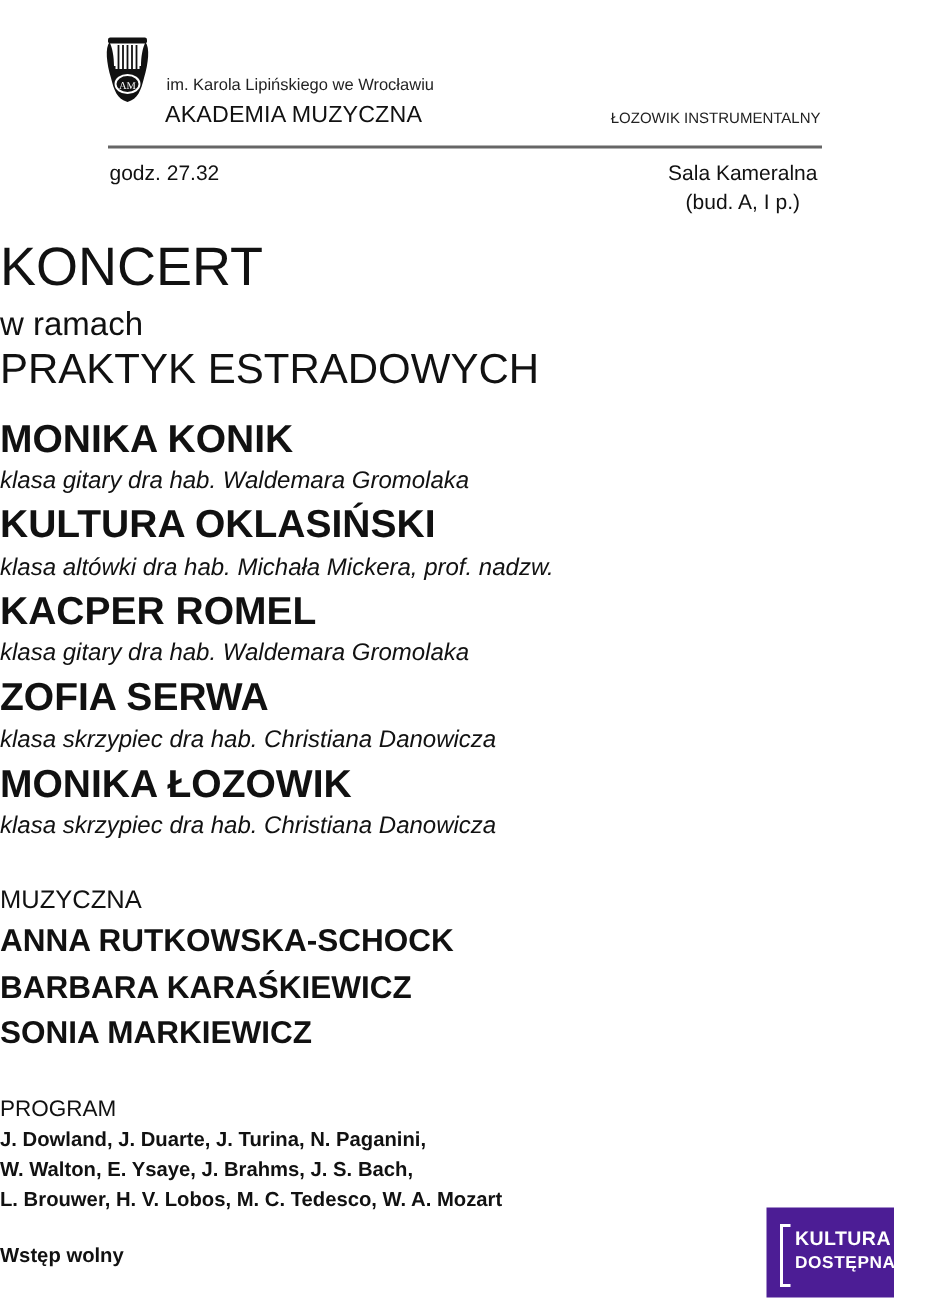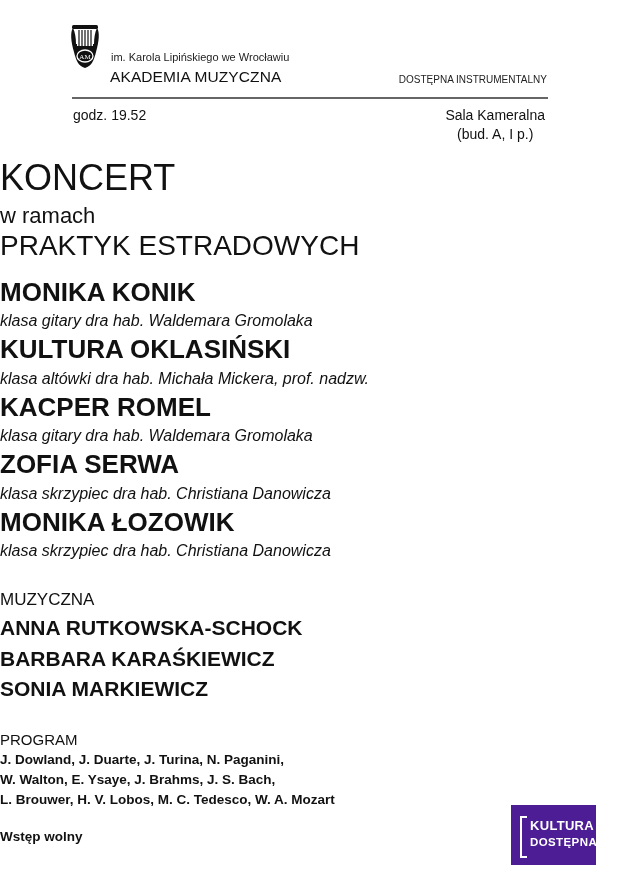--- a/index.html
+++ b/index.html
@@ -42,25 +42,25 @@
       <line x1="17" y1="8" x2="17" y2="24"></line>
         <line x1="20" y1="8" x2="20" y2="24"></line>
       <line x1="23" y1="8" x2="23" y2="24"></line>
     </g>
     <ellipse cx="17" cy="34" rx="8" ry="6" fill="none" stroke="#fff" stroke-width="1.3"></ellipse>
     <text x="17" y="37" font-family="Liberation Serif, serif" font-size="7" fill="#fff" text-anchor="middle">AM</text>
   </svg>
 </div>
 <div class="abs inst-name">AKADEMIA MUZYCZNA</div>
 <div class="abs inst-sub">im. Karola Lipińskiego we Wrocławiu</div>
-<div class="abs dept">DOSTĘPNA INSTRUMENTALNY</div>
+<div class="abs dept">ŁOZOWIK INSTRUMENTALNY</div>
 <div class="abs hr"></div>
 
 <div class="abs date">
-  <div>godz. 19.52</div>
+  <div>godz. 27.32</div>
 </div>
 <div class="abs venue">
   <div>Sala Kameralna</div>
   <div>(bud. A, I p.)</div>
 </div>
 
 <div class="abs center t-koncert">KONCERT</div>
 <div class="abs center t-wramach">w ramach</div>
 <div class="abs center t-praktyk">PRAKTYK ESTRADOWYCH</div>
 

